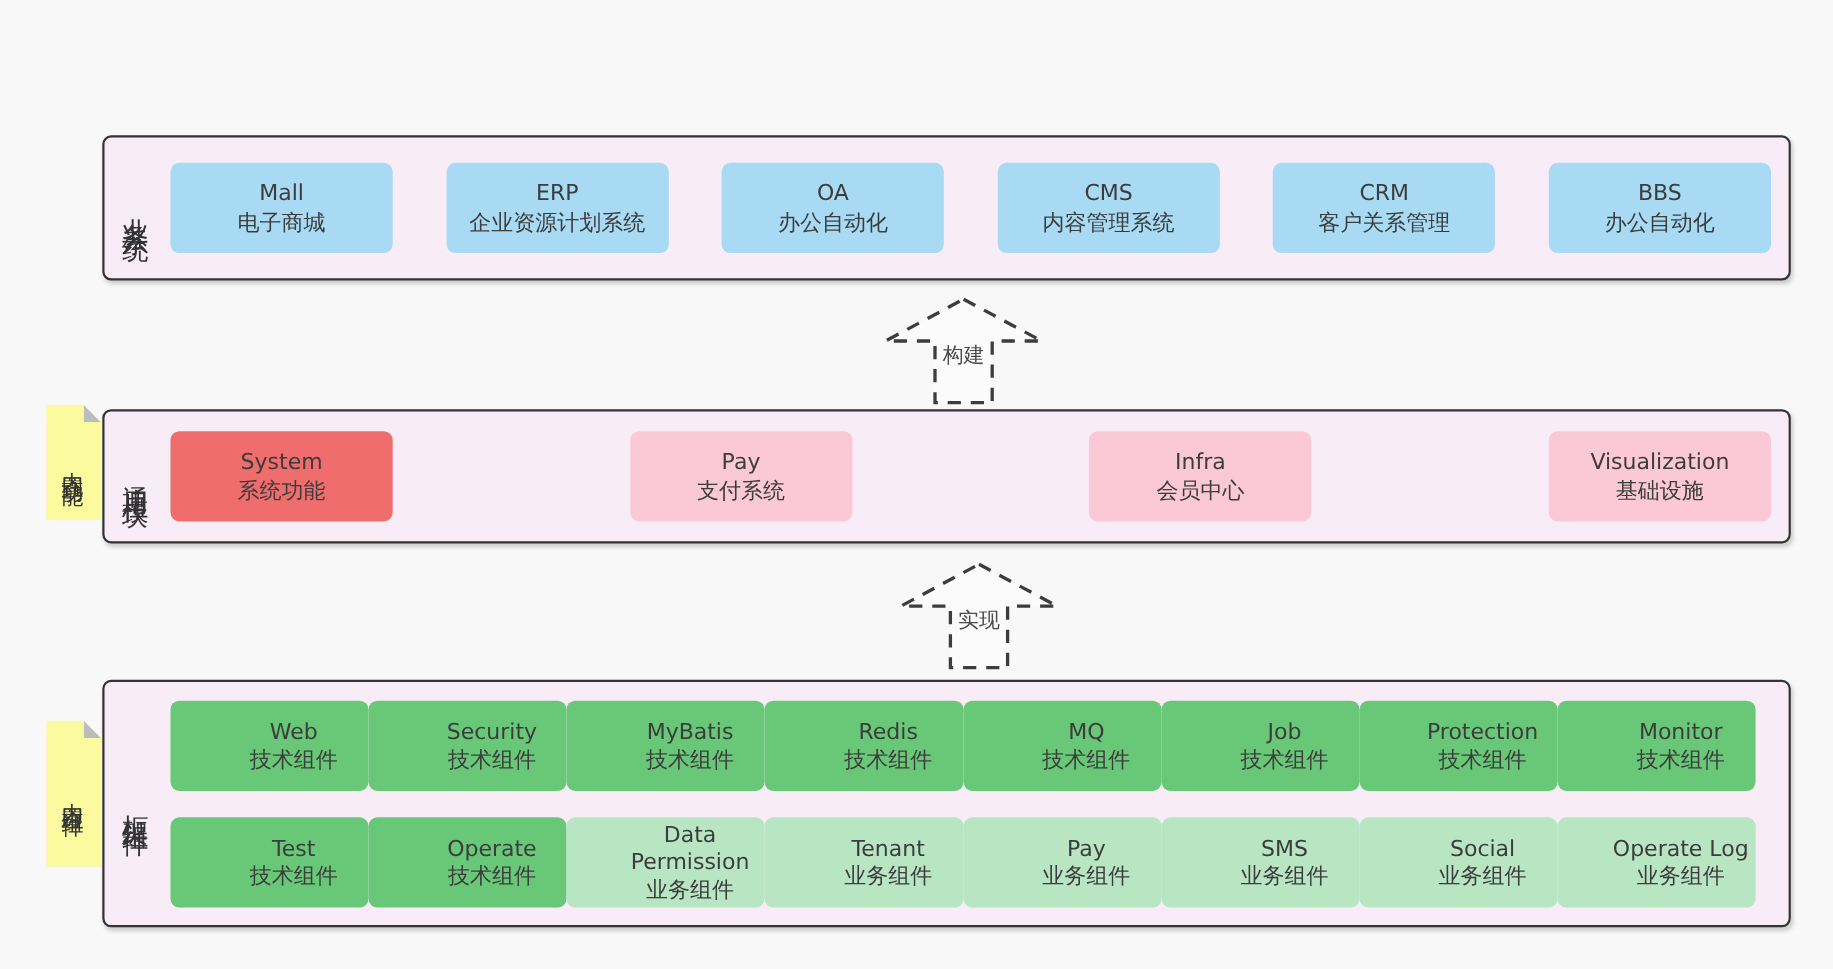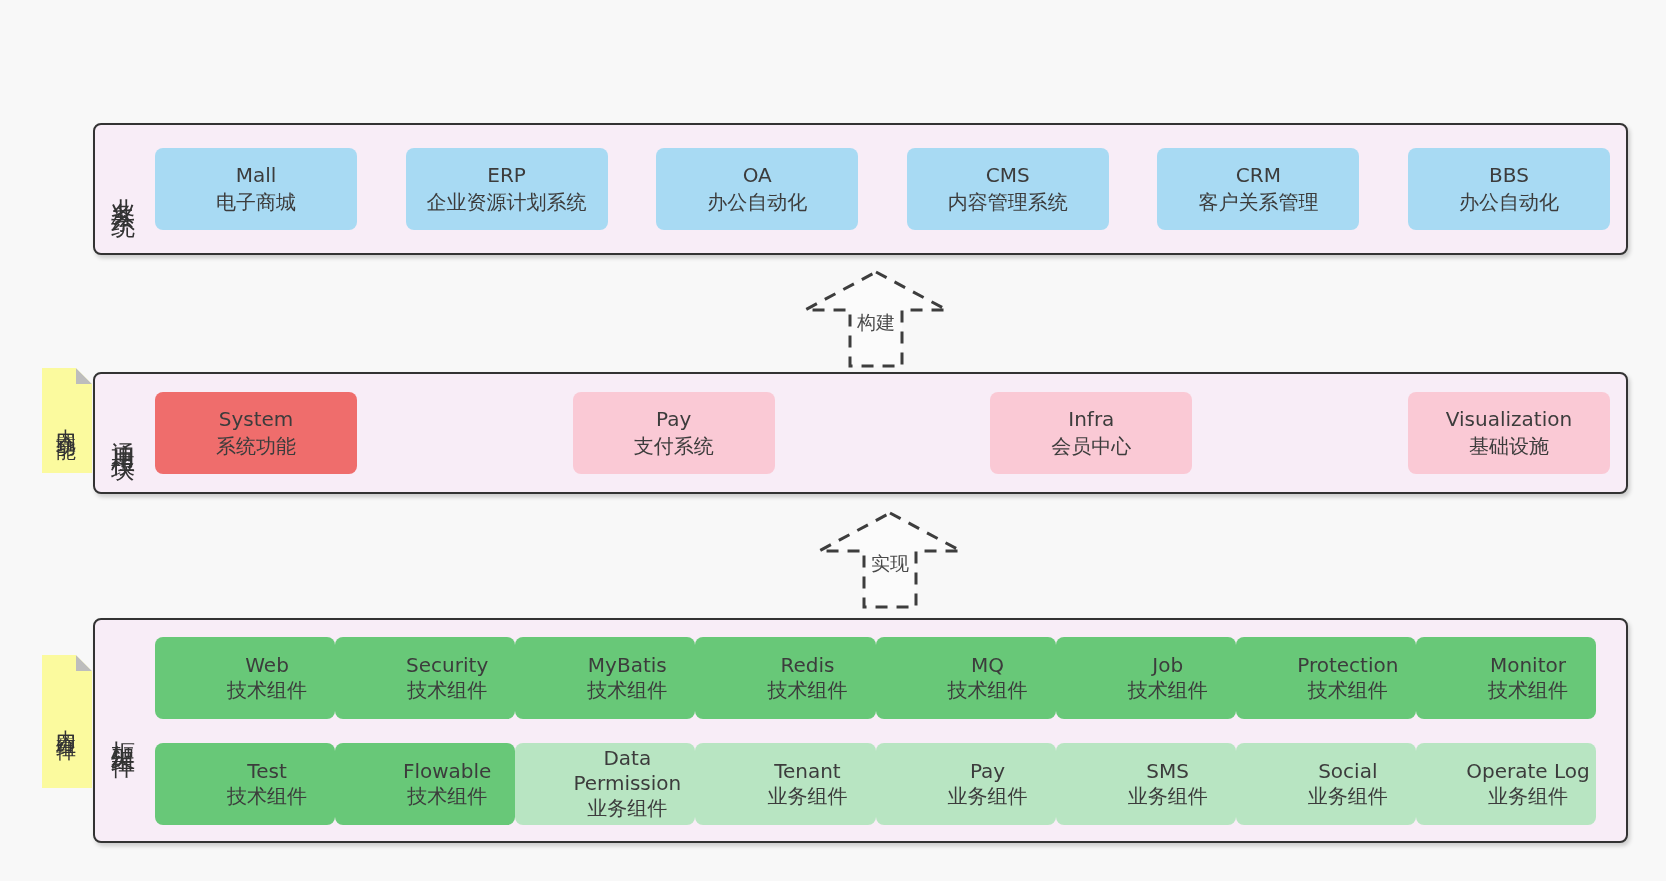--- a/index.html
+++ b/index.html
@@ -204,21 +204,21 @@
             <div>Monitor</div>
             <div>技术组件</div>
           </div>
         </div>
         <div class="row">
           <div class="box" data-variant="green_dark">
             <div>Test</div>
             <div>技术组件</div>
           </div>
           <div class="box" data-variant="green_dark">
-            <div>Flowable</div>
+            <div>Operate</div>
             <div>技术组件</div>
           </div>
           <div class="box" data-variant="green_light">
             <div>Data Permission</div>
             <div>业务组件</div>
           </div>
           <div class="box" data-variant="green_light">
             <div>Tenant</div>
             <div>业务组件</div>
           </div>

